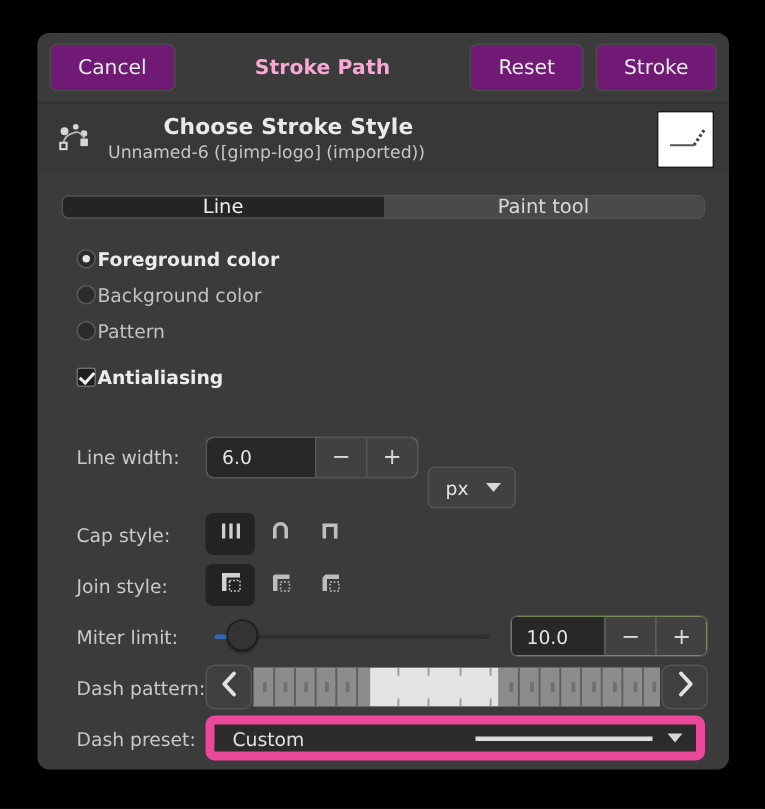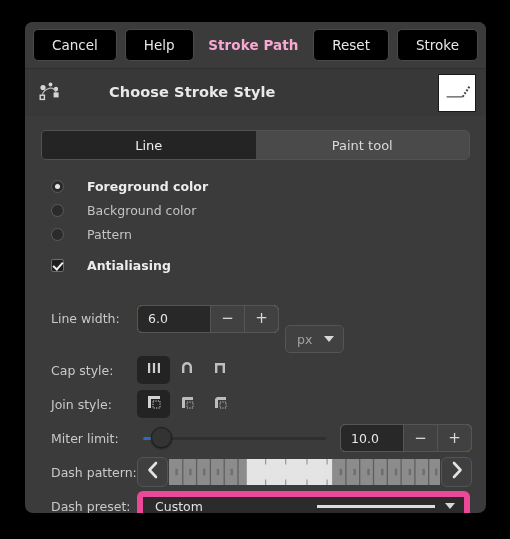--- a/index.html
+++ b/index.html
@@ -21,21 +21,21 @@
   
   .titlebar {
     height: 46px;
     background: #3b3b3b;
     display: flex;
     align-items: center;
     padding: 0 8px;
     gap: 8px;
   }
   .tb-btn {
-    background: #000000;
+    background: #701a75;
     border: 1px solid #4a4a4a;
     border-radius: 5px;
     color: #e8e8e8;
     font-size: 13.5px;
     height: 32px;
     padding: 0 18px;
     display: flex;
     align-items: center;
     justify-content: center;
     cursor: pointer;
@@ -75,39 +75,39 @@
     background: #ffffff;
     border: 1px solid #1a1a1a;
   }
 
   
   .body { padding: 10px 14px 0 14px; }
 
   
   .tabs {
     display: flex;
-    height: 30px;
+    height: 16px;
     border: 1px solid #525252;
     border-radius: 5px;
     overflow: hidden;
     margin: 4px 2px 14px 2px;
     background: #464646;
   }
   .tab {
     flex: 1;
     display: flex; align-items: center; justify-content: center;
     font-size: 13px; color: #d9d9d9;
     cursor: pointer;
   }
   .tab.active { background: #242424; color: #eeeeee; }
   .tab:not(.active) { background: #4a4a4a; }
 
   
   .opt-row {
-    display: flex; align-items: center; gap: 23px;
+    display: flex; align-items: center; gap: 1px;
     height: 24px; padding-left: 12px;
   }
   .radio {
     width: 13px; height: 13px; border-radius: 50%;
     background: #2b2b2b; border: 1px solid #5a5a5a; flex: none;
     position: relative;
   }
   .radio.on::after {
     content: ""; position: absolute;
     left: 3px; top: 3px; width: 5px; height: 5px;
@@ -164,21 +164,21 @@
     display: flex; align-items: center; justify-content: center;
     font-size: 15px; line-height: 1;
     cursor: pointer;
   }
   .unit-combo {
     height: 28px; margin-left: 6px;
     background: #414141;
     border: 1px solid #555555; border-radius: 5px;
     display: flex; align-items: center; gap: 12px;
     padding: 0 9px 0 11px;
-    color: #a3a3a3; font-size: 12.5px;
+    color: #e5e5e5; font-size: 12.5px;
     cursor: pointer;
     margin-top: 41px;
   }
   .caret {
     width: 0; height: 0;
     border-left: 5px solid transparent;
     border-right: 5px solid transparent;
     border-top: 6px solid #d8d8d8;
   }
 
@@ -257,39 +257,39 @@
     margin-left: auto;
   }
 </style>
 </head>
 <body>
 
 <div id="dialog">
 
   <div class="titlebar">
     <div class="tb-btn">Cancel</div>
-    <div class="tb-btn">Help</div>
     <div class="tb-title">Stroke Path</div>
     <div class="tb-btn">Reset</div>
     <div class="tb-btn">Stroke</div>
   </div>
 
   <div class="header">
     <span class="path-icon">
       <svg viewBox="0 0 26 26" width="26" height="26">
         <circle cx="6" cy="7.5" r="2.6" fill="#d6d6d6"></circle>
         <circle cx="13.5" cy="4.5" r="1.9" fill="#d6d6d6"></circle>
         <circle cx="19" cy="9" r="2.2" fill="#d6d6d6"></circle>
         <rect x="16.6" y="12.4" width="5" height="5" fill="#d6d6d6"></rect>
         <rect x="3.2" y="15.2" width="4.2" height="4.2" fill="none" stroke="#d6d6d6" stroke-width="1.4"></rect>
         <path d="M5.3 15.2 C5.8 11.5 9 9.2 13 8.2 C16 7.5 18 10 19.2 12.2" fill="none" stroke="#b9b9b9" stroke-width="1.2"></path>
       </svg>
     </span>
     <div class="header-text">
       <div class="header-title">Choose Stroke Style</div>
+      <div class="header-sub">Unnamed-6 ([gimp-logo] (imported))</div>
     </div>
     <div class="thumb">
       <svg viewBox="0 0 38 38" width="36" height="36">
         <rect x="0" y="0" width="38" height="38" fill="#ffffff"></rect>
         <line x1="8" y1="23" x2="25" y2="23" stroke="#555555" stroke-width="1.4"></line>
         <line x1="25" y1="23" x2="33" y2="11" stroke="#444444" stroke-width="2.2" stroke-dasharray="2 1.6"></line>
       </svg>
     </div>
   </div>
 

